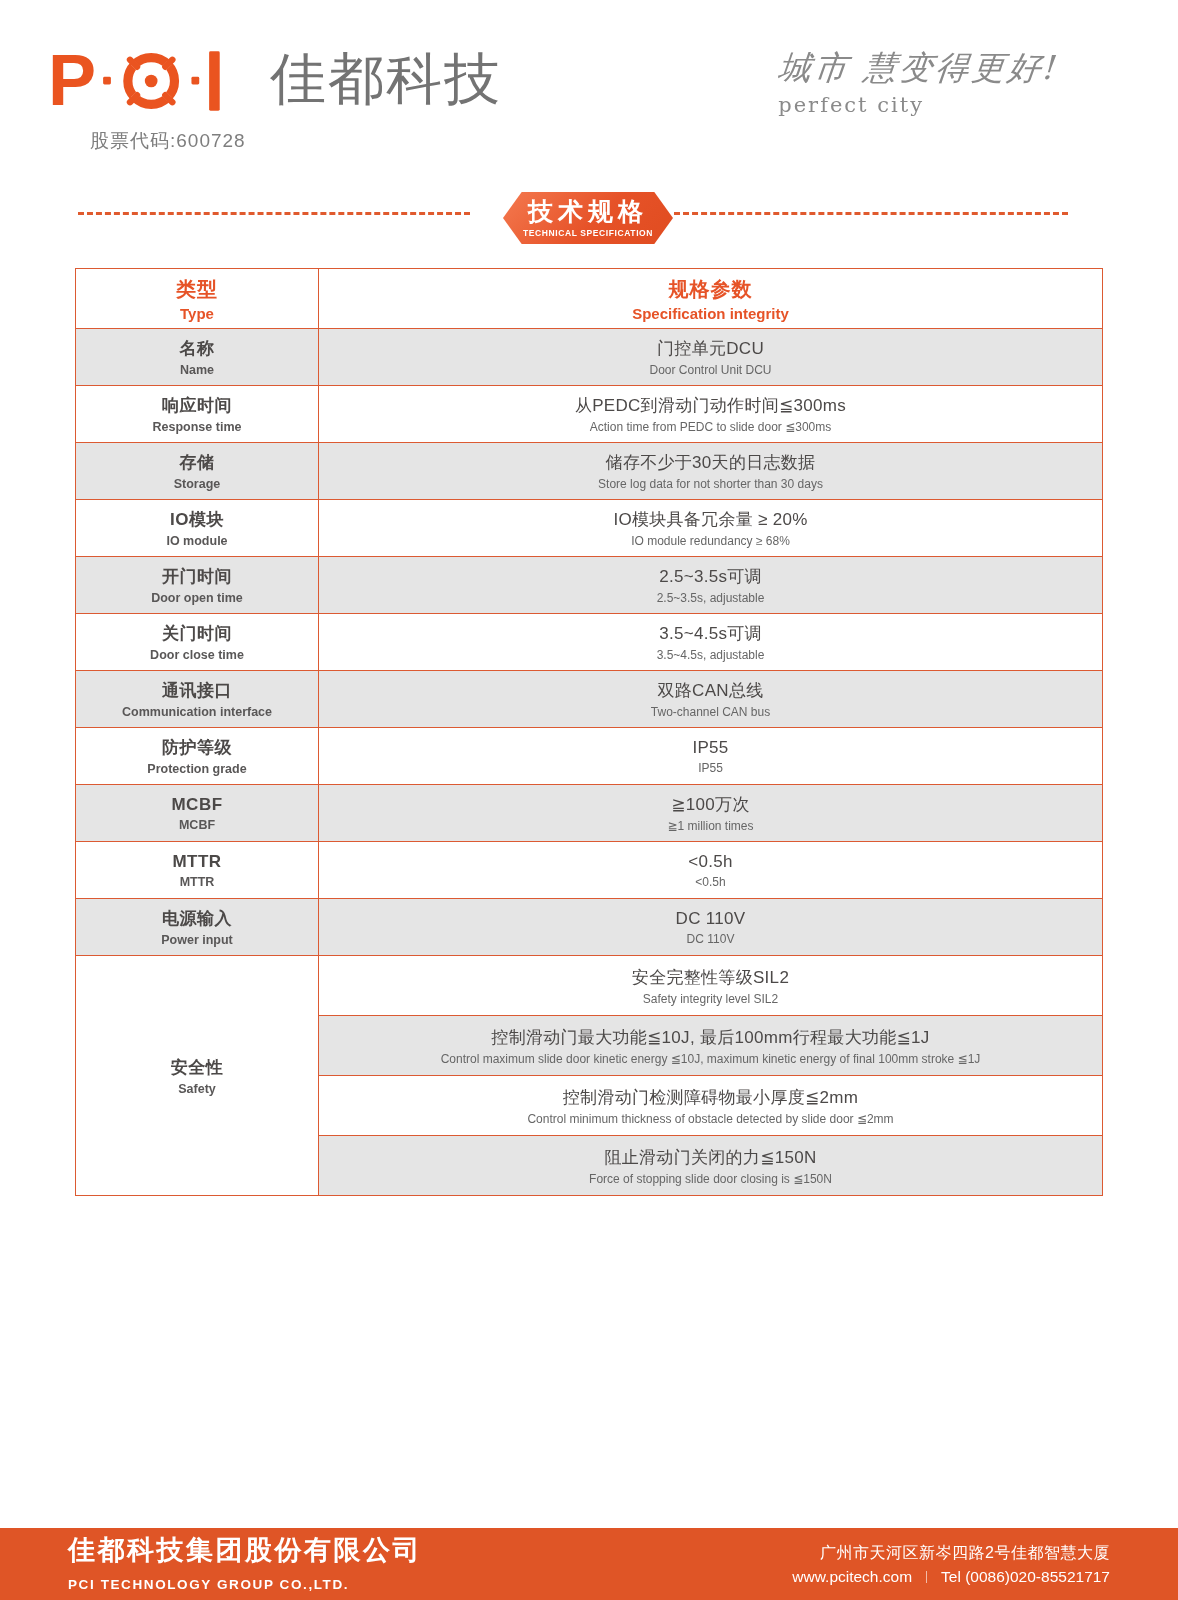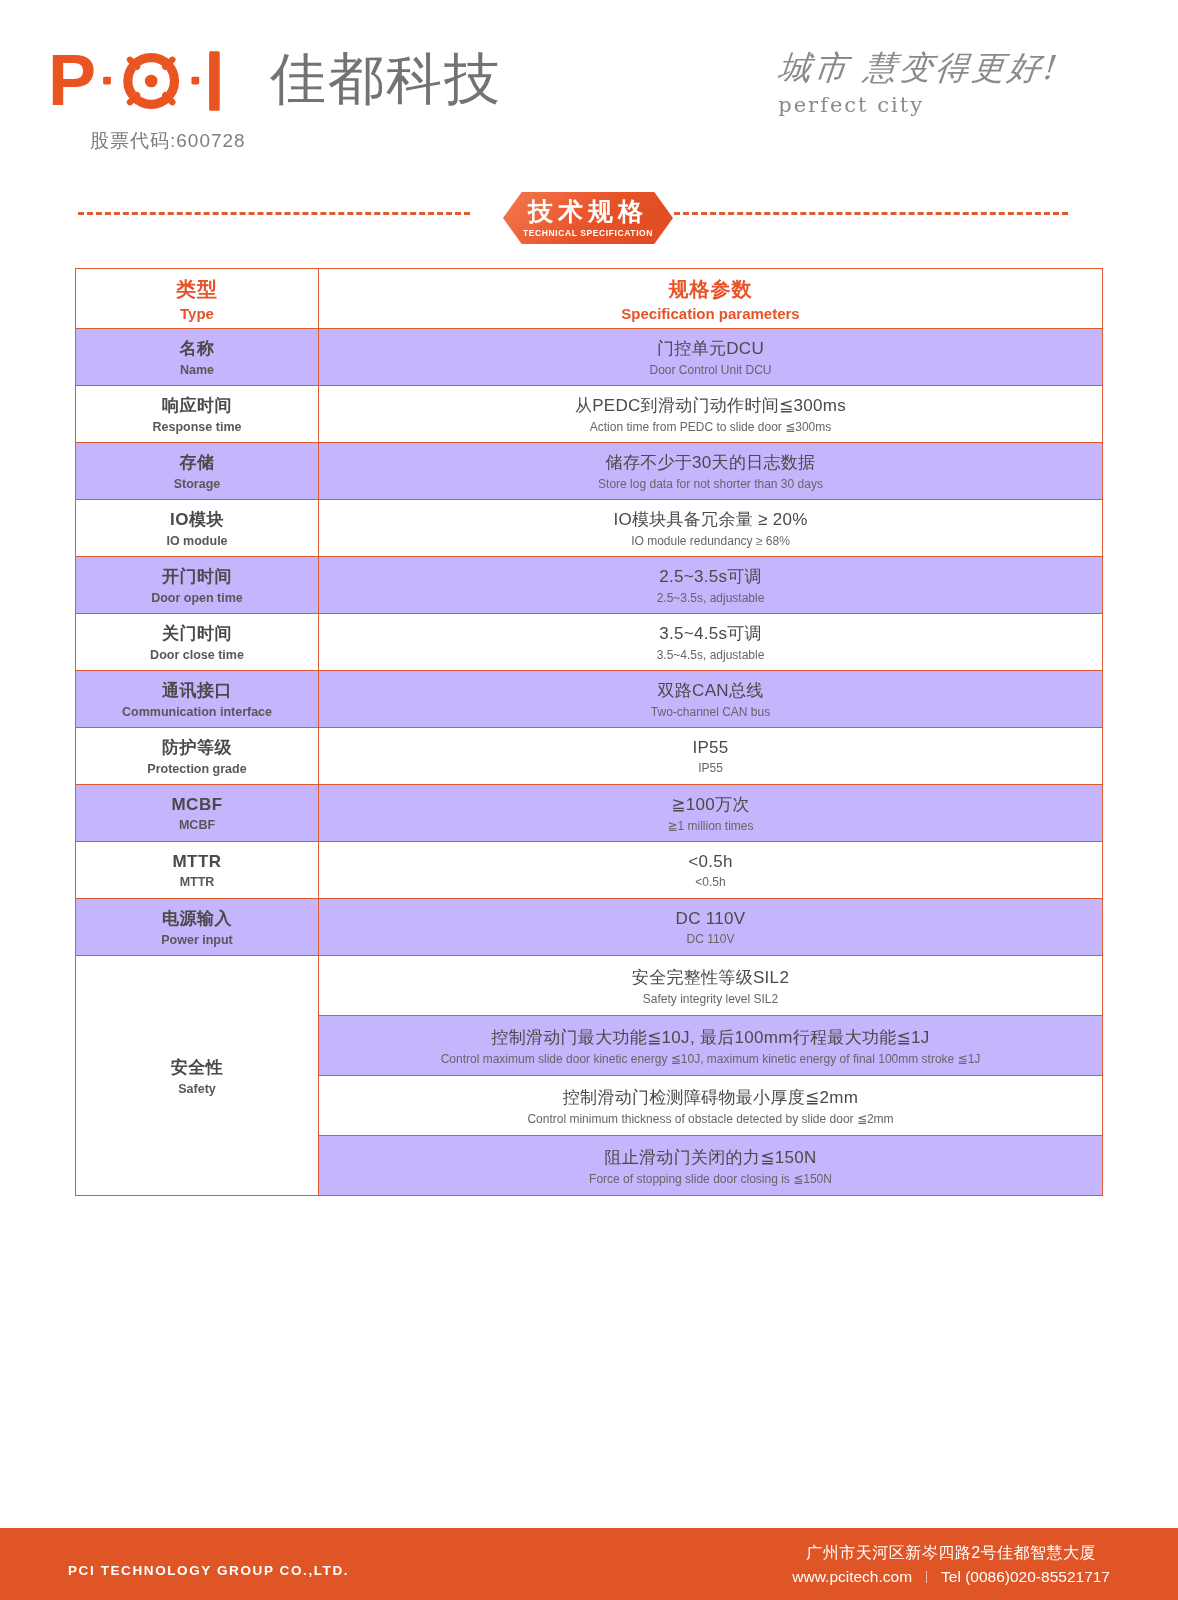--- a/index.html
+++ b/index.html
@@ -35,29 +35,29 @@
   .spec-table .col-type { width:243px; }
   .spec-table tr.hdr td { height:60px; }
   .spec-table tr.r td { height:57px; }
   .spec-table tr.s td { height:60px; }
   .hdr-cn { color:#e65327; font-size:20px; font-weight:bold; letter-spacing:1px; }
   .hdr-en { color:#e65327; font-size:15px; font-weight:bold; margin-top:2px; }
   .t-cn { color:#4c4948; font-size:17px; font-weight:bold; letter-spacing:0.5px; }
   .t-en { color:#595757; font-size:12.5px; font-weight:bold; margin-top:3px; }
   .v-cn { color:#4c4948; font-size:17px; letter-spacing:0.3px; }
   .v-en { color:#666; font-size:12px; margin-top:3px; }
-  .shade { background:#c4b5fd; }
+  .shade { background:#e5e5e5; }
 
   
   .footer { position:absolute; left:0; bottom:0; width:1178px; height:72px; background:#df5526;
             display:flex; align-items:center; justify-content:space-between; padding:0 68px; }
   .f-company-cn { color:#fff; font-size:27px; font-weight:bold; letter-spacing:2.5px; line-height:1.1; }
   .f-company-en { color:#fff; font-size:13.5px; font-weight:bold; letter-spacing:1.6px; margin-top:12px; }
   .f-right { text-align:right; color:#fff; }
-  .f-addr { font-size:16px; letter-spacing:0.5px;text-align:center; }
+  .f-addr { font-size:16px; letter-spacing:0.5px; }
   .f-line2 { font-size:15.5px; margin-top:4px; }
   .f-sep { display:inline-block; width:1px; height:12px; background:rgba(255,255,255,.6); margin:0 14px; vertical-align:middle; }
 </style>
 </head>
 <body>
 
 <div class="page">
 
   <div class="logo-wrap">
     <svg class="logo-mark" viewBox="0 0 300 100">
@@ -102,21 +102,21 @@
 
   <table class="spec-table">
     <tbody>
         <tr class="hdr">
       <td class="col-type">
         <div class="hdr-cn">类型</div>
         <div class="hdr-en">Type</div>
       </td>
       <td>
         <div class="hdr-cn">规格参数</div>
-        <div class="hdr-en">Specification parameters</div>
+        <div class="hdr-en">Specification integrity</div>
       </td>
     </tr>
 
     <tr class="r">
       <td class="shade">
             <div class="t-cn">名称</div>
             <div class="t-en">Name</div>
           </td>
       <td class="shade">
             <div class="v-cn">门控单元DCU</div>
@@ -250,20 +250,21 @@
       <td class="shade">
             <div class="v-cn">阻止滑动门关闭的力≦150N</div>
             <div class="v-en">Force of stopping slide door closing is ≦150N</div>
           </td>
     </tr>
   </tbody>
     </table>
 
   <div class="footer">
     <div>
+      <div class="f-company-cn">佳都科技集团股份有限公司</div>
       <div class="f-company-en">PCI TECHNOLOGY GROUP CO.,LTD.</div>
     </div>
     <div class="f-right">
       <div class="f-addr">广州市天河区新岑四路2号佳都智慧大厦</div>
       <div class="f-line2">
         <span>www.pcitech.com</span><span class="f-sep"></span><span>Tel (0086)020-85521717</span>
       </div>
     </div>
   </div>
 

